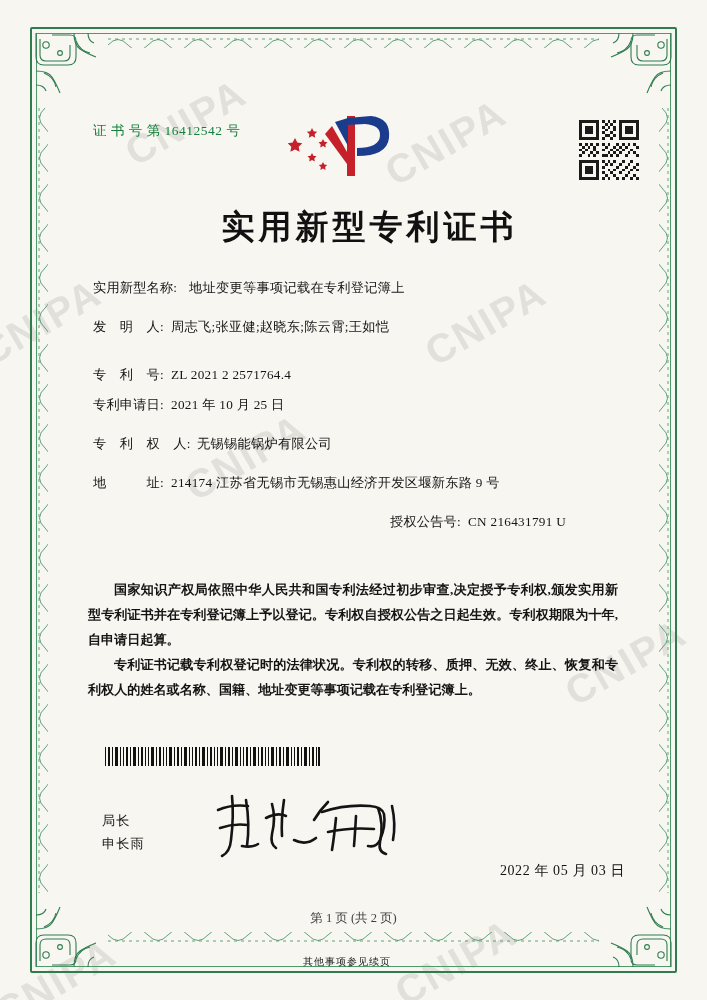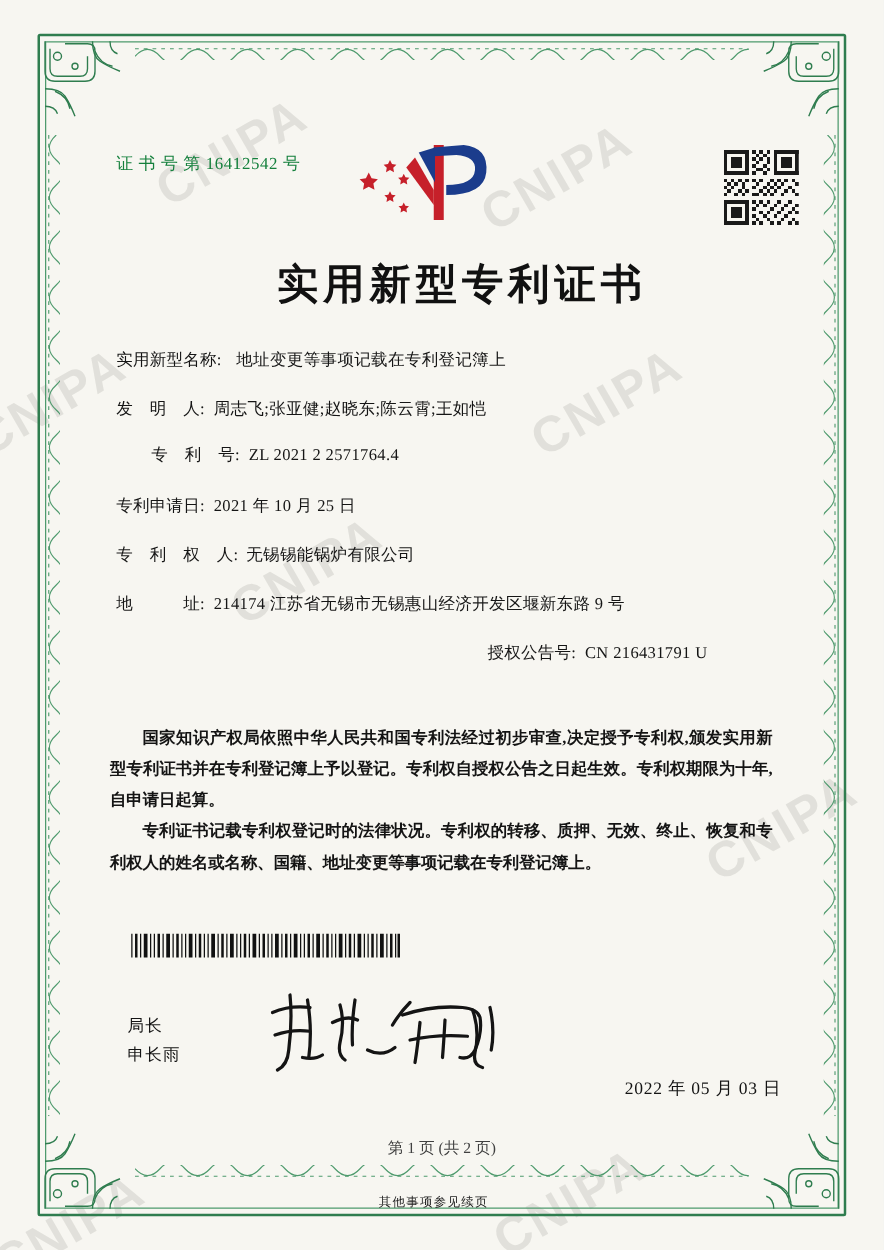--- a/index.html
+++ b/index.html
@@ -434,21 +434,21 @@
     <div id="main-title">实用新型专利证书</div>
 
     <div class="field" style="top:219px;">
       <span class="f-label" style="width:96px;">实用新型名称:</span><span class="f-val">地址变更等事项记载在专利登记簿上</span>
     </div>
 
     <div class="field" style="top:258px;">
       <span class="f-label">发　明　人:</span><span class="f-val">周志飞;张亚健;赵晓东;陈云霄;王如恺</span>
     </div>
 
-    <div class="field" style="top:295px;margin-left:28px;">
+    <div class="field" style="top:306px;">
       <span class="f-label">专　利　号:</span><span class="f-val">ZL 2021 2 2571764.4</span>
     </div>
 
     <div class="field" style="top:336px;">
       <span class="f-label">专利申请日:</span><span class="f-val">2021 年 10 月 25 日</span>
     </div>
 
     <div class="field" style="top:375px;">
       <span class="f-label" style="width:104px;">专　利　权　人:</span><span class="f-val">无锡锡能锅炉有限公司</span>
     </div>

